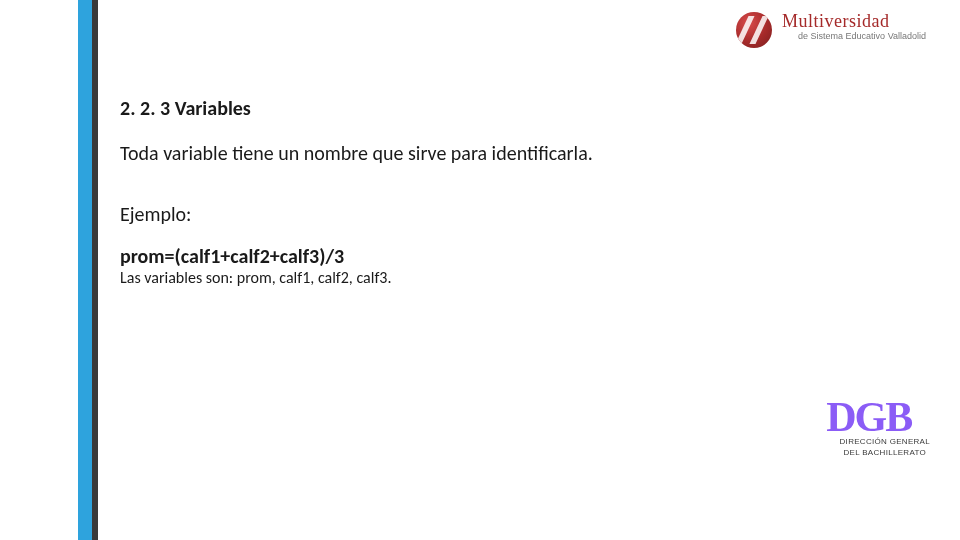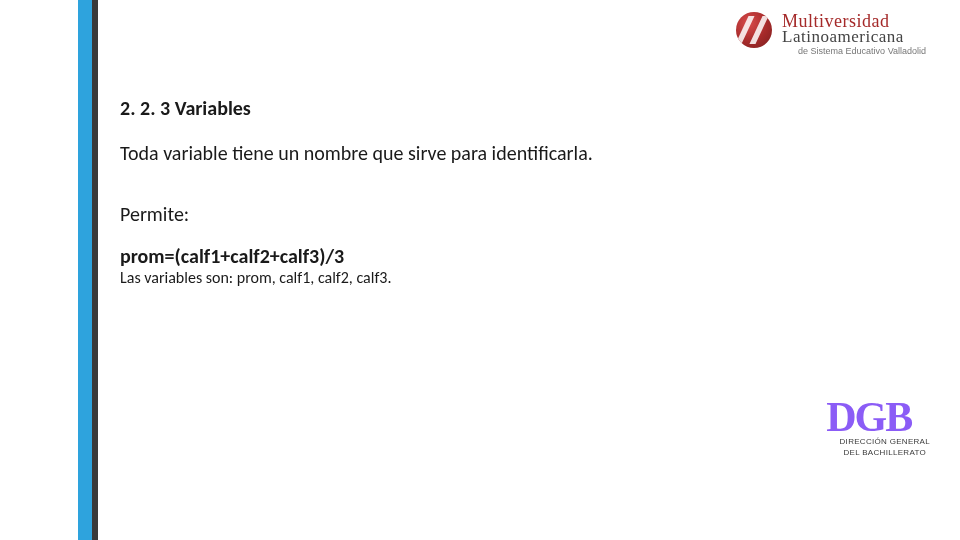--- a/index.html
+++ b/index.html
@@ -122,29 +122,28 @@
 
 <div class="slide">
 
   <div class="accent-blue"></div>
   <div class="accent-dark"></div>
 
   <div class="logo-top">
     <span class="globe"></span>
     <span class="txt">
       <div class="l1">Multiversidad</div>
-      <div class="l2">Latinoamericana</div>
       <div class="l3">de Sistema Educativo Valladolid</div>
     </span>
   </div>
 
   <div class="content">
     <div class="heading">2. 2. 3 Variables</div>
     <div class="para">Toda variable tiene un nombre que sirve para identificarla.</div>
-    <div class="example-label">Permite:</div>
+    <div class="example-label">Ejemplo:</div>
     <div class="formula">prom=(calf1+calf2+calf3)/3</div>
     <div class="vars">Las variables son: prom, calf1, calf2, calf3.</div>
   </div>
 
   <div class="logo-bottom">
     <div class="dgb">DGB</div>
     <div class="dgb-sub">DIRECCIÓN GENERAL</div>
     <div class="dgb-sub">DEL BACHILLERATO</div>
   </div>
 

